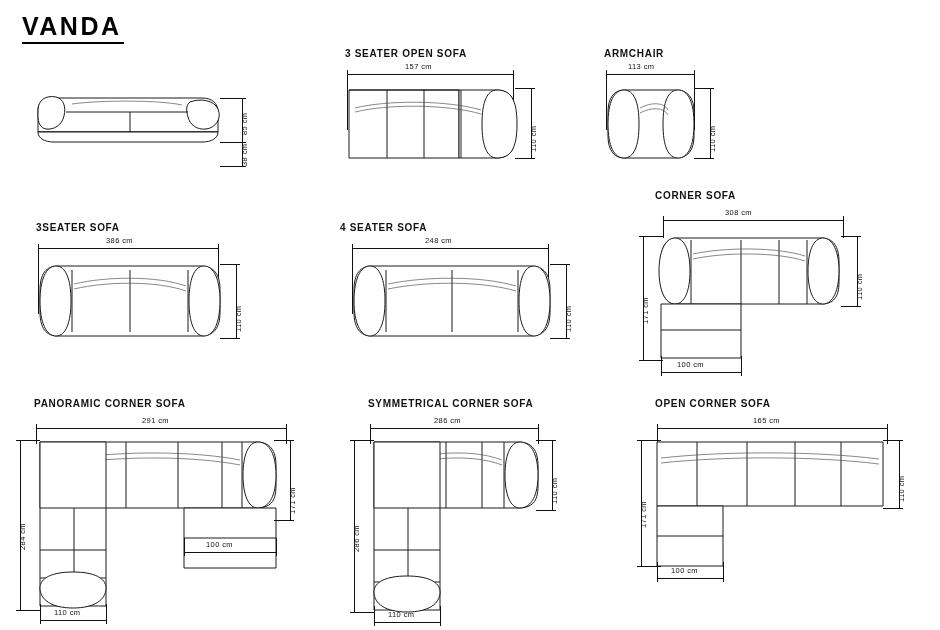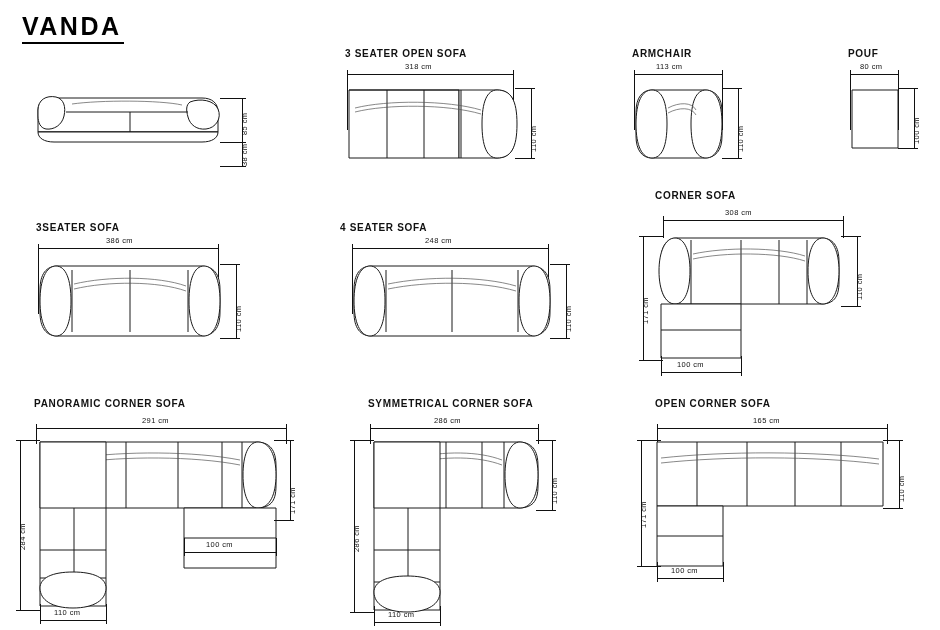--- a/index.html
+++ b/index.html
@@ -140,21 +140,21 @@
     <div class="tick-h" style="left:190px; top:86px; width:26px;"></div>
     <div class="dim-label vert" style="left:210px; top:86px;">38 cm</div>
   </div>
 
   <div class="item" style="left:345px; top:48px; width:230px; height:110px;">
     <div class="item-title" style="left:0; top:0;">3 SEATER OPEN SOFA</div>
 
     <div class="dline-h" style="left:2px; top:26px; width:166px;"></div>
     <div class="tick-v" style="left:2px; top:22px; height:60px;"></div>
     <div class="tick-v" style="left:168px; top:22px; height:60px;"></div>
-    <div class="dim-label" style="left:60px; top:14px;">318 cm</div>
+    <div class="dim-label" style="left:60px; top:14px;">157 cm</div>
 
     <svg class="draw" width="180" height="80" viewBox="0 0 180 80" style="left:2px; top:38px;">
 
       <path class="ol" d="M2 4 L112 4 L112 72 L2 72 Z"></path>
 
       <path class="ln" d="M2 4 L112 4"></path>
 
       <path class="ol" d="M112 4 L150 4 C162 4 168 12 168 26 L168 50 C168 64 162 72 150 72 L112 72 Z"></path>
       <path class="ol" d="M150 4 C164 4 170 14 170 38 C170 62 164 72 150 72 C140 72 135 60 135 38 C135 16 140 4 150 4 Z"></path>
 
@@ -165,21 +165,21 @@
       <path class="lnt" d="M8 22 C40 14 100 14 134 24"></path>
       <path class="lnt" d="M8 26 C40 18 100 18 134 28"></path>
     </svg>
 
     <div class="dline-v" style="left:186px; top:40px; height:70px;"></div>
     <div class="tick-h" style="left:170px; top:40px; width:20px;"></div>
     <div class="tick-h" style="left:170px; top:110px; width:20px;"></div>
     <div class="dim-label vert" style="left:184px; top:104px;">110 cm</div>
   </div>
 
-  <div class="item" style="left:632px; top:48px; width:190px; height:110px;">
+  <div class="item" style="left:604px; top:48px; width:190px; height:110px;">
     <div class="item-title" style="left:0; top:0;">ARMCHAIR</div>
 
     <div class="dline-h" style="left:2px; top:26px; width:88px;"></div>
     <div class="tick-v" style="left:2px; top:22px; height:60px;"></div>
     <div class="tick-v" style="left:90px; top:22px; height:60px;"></div>
     <div class="dim-label" style="left:24px; top:14px;">113 cm</div>
 
     <svg class="draw" width="100" height="80" viewBox="0 0 100 80" style="left:2px; top:38px;">
       <path class="ol" d="M18 4 L70 4 C82 4 88 12 88 26 L88 50 C88 64 82 72 70 72 L18 72 C8 72 2 64 2 50 L2 26 C2 12 8 4 18 4 Z"></path>
       <path class="ol" d="M18 4 C8 4 2 16 2 38 C2 60 8 72 18 72 C28 72 33 60 33 38 C33 16 28 4 18 4 Z"></path>
@@ -187,37 +187,20 @@
       <path class="lnt" d="M34 22 C45 16 58 16 62 24"></path>
       <path class="lnt" d="M34 27 C45 21 58 21 62 29"></path>
     </svg>
 
     <div class="dline-v" style="left:106px; top:40px; height:70px;"></div>
     <div class="tick-h" style="left:90px; top:40px; width:20px;"></div>
     <div class="tick-h" style="left:90px; top:110px; width:20px;"></div>
     <div class="dim-label vert" style="left:104px; top:104px;">110 cm</div>
   </div>
 
-  <div class="item" style="left:848px; top:48px; width:90px; height:110px;">
-    <div class="item-title" style="left:0; top:0;">POUF</div>
-
-    <div class="dline-h" style="left:2px; top:26px; width:48px;"></div>
-    <div class="tick-v" style="left:2px; top:22px; height:60px;"></div>
-    <div class="tick-v" style="left:50px; top:22px; height:60px;"></div>
-    <div class="dim-label" style="left:12px; top:14px;">80 cm</div>
-
-    <svg class="draw" width="60" height="70" viewBox="0 0 60 70" style="left:2px; top:38px;">
-      <path class="ol" d="M2 4 L48 4 L48 62 L2 62 Z"></path>
-    </svg>
-
-    <div class="dline-v" style="left:66px; top:40px; height:60px;"></div>
-    <div class="tick-h" style="left:50px; top:40px; width:20px;"></div>
-    <div class="tick-h" style="left:50px; top:100px; width:20px;"></div>
-    <div class="dim-label vert" style="left:64px; top:96px;">100 cm</div>
-  </div>
 
   <div class="item" style="left:36px; top:222px; width:240px; height:120px;">
     <div class="item-title" style="left:0; top:0;">3SEATER SOFA</div>
 
     <div class="dline-h" style="left:2px; top:26px; width:180px;"></div>
     <div class="tick-v" style="left:2px; top:22px; height:70px;"></div>
     <div class="tick-v" style="left:182px; top:22px; height:70px;"></div>
     <div class="dim-label" style="left:70px; top:14px;">386 cm</div>
 
     <svg class="draw" width="195" height="80" viewBox="0 0 195 80" style="left:2px; top:40px;">

